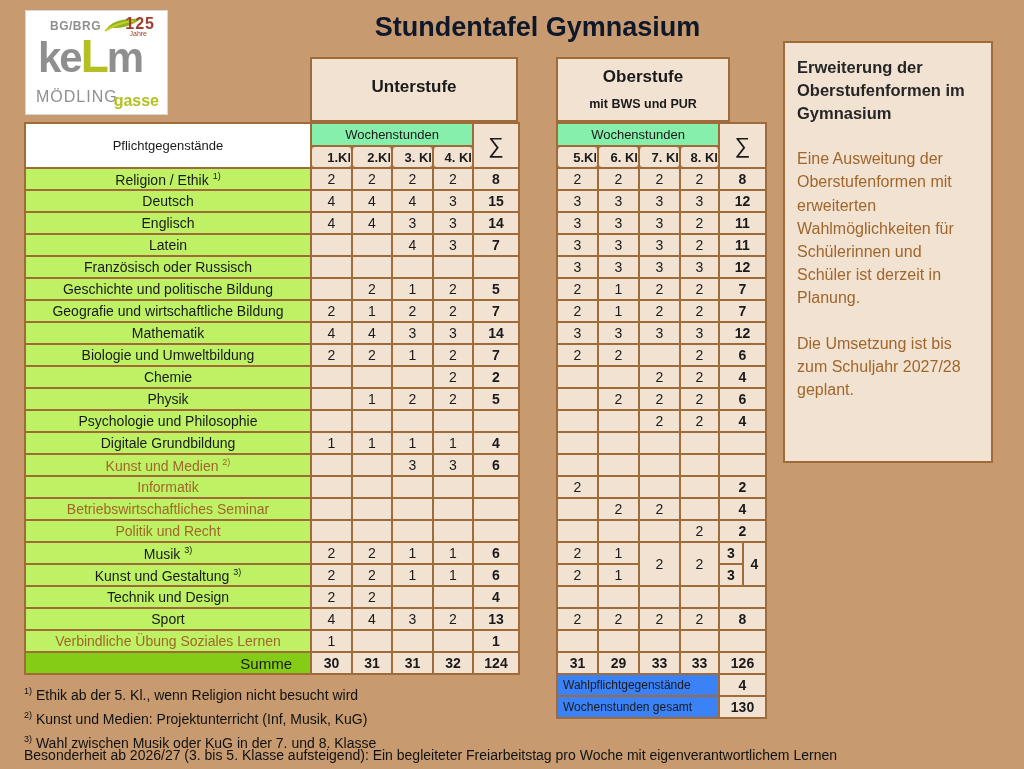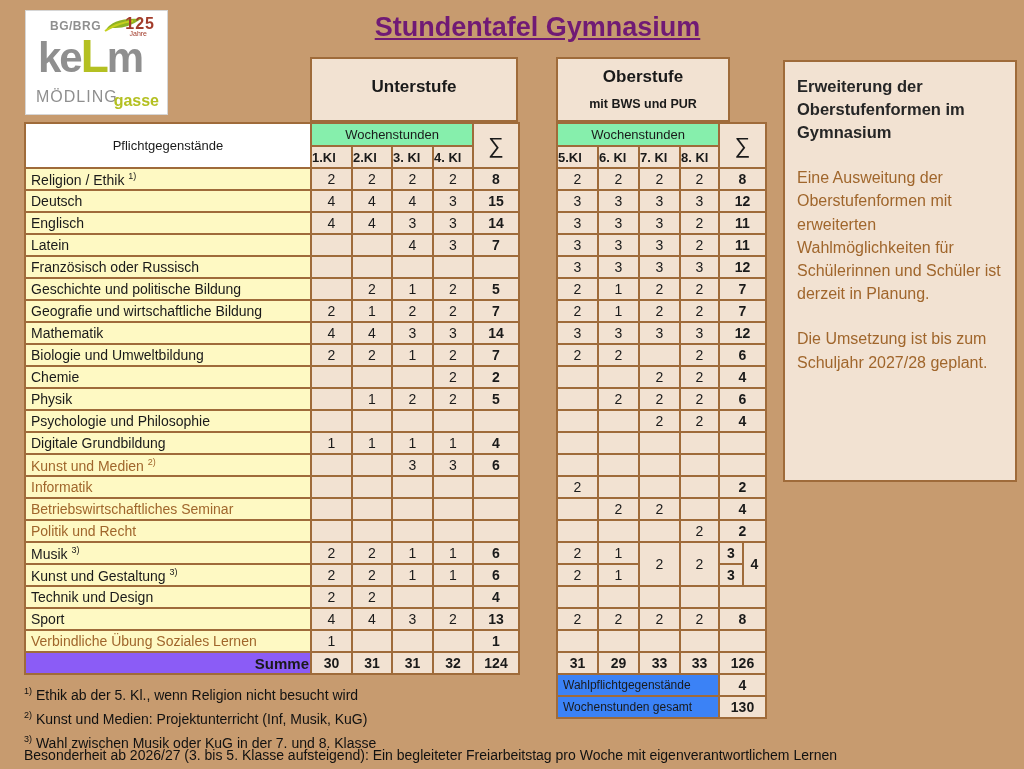--- a/index.html
+++ b/index.html
@@ -17,51 +17,51 @@
   .logo-anniv{position:absolute;right:6px;top:2px;width:58px;height:34px;}
   .logo-anniv svg{position:absolute;left:0;top:2px;}
   .logo-125{position:absolute;right:6px;top:2px;color:#a23c2b;font-weight:bold;font-size:16px;letter-spacing:1px;}
   .logo-jahre{position:absolute;right:14px;top:17px;color:#a23c2b;font-size:7px;}
   .logo-keim{position:absolute;left:12px;top:22px;font-weight:bold;color:#8f8f8f;font-size:42px;letter-spacing:-2px;line-height:1;}
   .logo-accent{color:#b4c022;font-size:46px;}
   .logo-city{position:absolute;left:10px;bottom:8px;color:#8f8f8f;font-size:16px;letter-spacing:1px;}
   .logo-street{position:absolute;right:8px;bottom:4px;color:#b4c022;font-size:16px;font-weight:bold;letter-spacing:0;}
   
   .page-title{position:absolute;left:310px;top:12px;width:455px;text-align:center;
-    font-size:27px;font-weight:bold;color:#701a75;text-decoration:underline;}
+    font-size:27px;font-weight:bold;color:#0f172a;}
   
   .panel{position:absolute;box-sizing:border-box;border:2px solid #9f6b3a;background:#f2e2d2;}
   .stage-box{text-align:center;}
   .stage-title{font-size:17px;font-weight:bold;margin-top:8px;}
   .stage-title.center{margin-top:18px;}
   .stage-sub{font-size:12.5px;font-weight:bold;margin-top:10px;}
   
   table{border-collapse:collapse;table-layout:fixed;position:absolute;}
   #left-table{left:24px;top:122px;}
   #right-table{left:556px;top:122px;}
   td,th{border:2px solid #9f6b3a;padding:0;overflow:hidden;white-space:nowrap;height:22px;box-sizing:border-box;}
   thead tr:first-child th{height:23px;}
   .subj-head{background:#ffffff;font-weight:normal;font-size:13px;text-align:center;}
   .ws-head{background:#86efac;font-weight:normal;font-size:13px;text-align:center;margin-left:36px;}
-  .cls{background:#f2e2d2;font-weight:bold;font-size:13px;text-align:left;}
+  .cls{background:#f2e2d2;font-weight:bold;font-size:13px;text-align:right;border-radius:7px;}
   .sigma{background:#f2e2d2;font-weight:normal;font-size:22px;text-align:center;}
-  .subject{background:#fef9c3;text-align:left;padding:0 5px;font-size:14px;}
+  .subject{background:#bef264;text-align:center;padding:0 5px;font-size:14px;}
   .subject sup{font-size:9px;}
   .brown{color:#a0662c;}
   .num{background:#f2e2d2;text-align:center;font-size:14px;}
   .sum{font-weight:bold;}
-  .sum-label{background:#8b5cf6;text-align:right;padding:0 1px;font-size:15px;font-weight:bold;}
+  .sum-label{background:#84cc16;text-align:right;padding:0 18px;font-size:15px;font-weight:normal;}
   .extra-label{background:#3b82f6;text-align:left;padding:0 5px;font-size:12px;}
   
   .footnotes{position:absolute;left:24px;top:679px;font-size:14px;color:#111111;}
   .footnotes .fn{height:24px;line-height:24px;}
   .footnotes sup{font-size:9px;}
   .bottom-note{position:absolute;left:24px;top:747px;width:990px;font-size:14px;color:#111111;}
   
-  .sidebar{left:783px;top:60px;width:234px;height:422px;padding:13px 12px;box-sizing:border-box;}
+  .sidebar{left:783px;top:41px;width:210px;height:422px;padding:13px 12px;box-sizing:border-box;}
   .sidebar-title{font-size:16.5px;font-weight:bold;color:#262626;line-height:1.4;}
   .sidebar p{margin:22px 0 0 0;font-size:16px;line-height:1.45;color:#a0662c;}
 </style>
 </head>
 <body>
 
 <div class="logo">
   <span class="logo-org">BG/BRG</span>
   <span class="logo-anniv">
     <svg width="40" height="22" viewBox="0 0 40 22">

